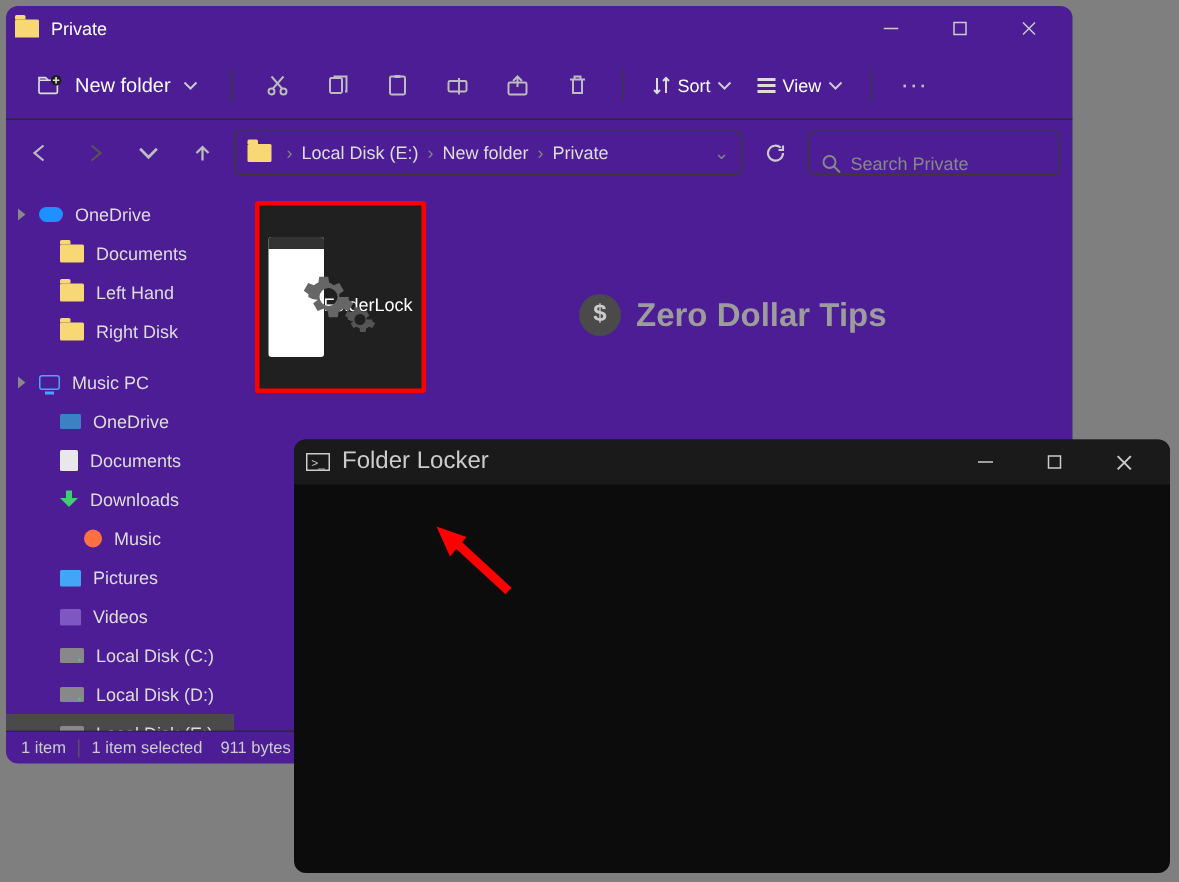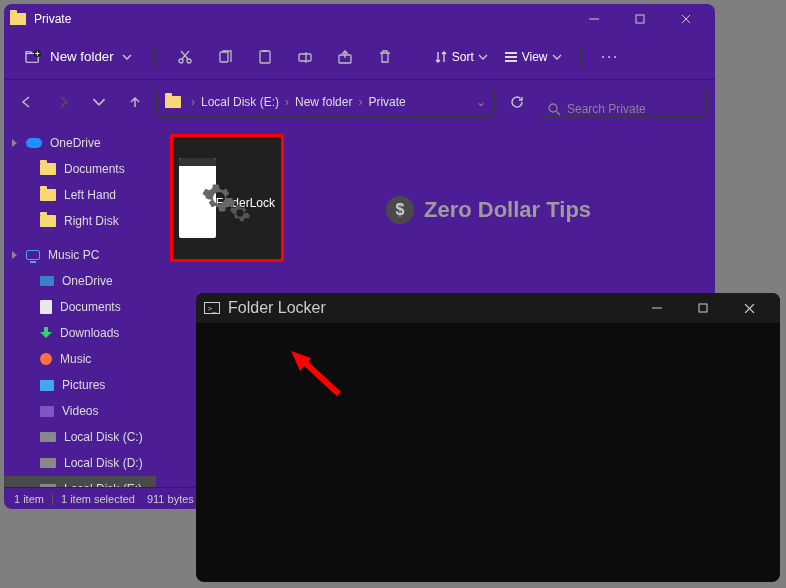--- a/index.html
+++ b/index.html
@@ -255,21 +255,21 @@
           <span>OneDrive</span>
         </div>
       <div class="sb-item" style="padding-left:36px">
           <span class="doc-ico"></span>
           <span>Documents</span>
         </div>
       <div class="sb-item" style="padding-left:36px">
           <span class="dl-ico"></span>
           <span>Downloads</span>
         </div>
-      <div class="sb-item" style="padding-left:36px">
+      <div class="sb-item" style="padding-left:52px">
           <span class="music-ico"></span>
           <span>Music</span>
         </div>
       <div class="sb-item" style="padding-left:36px">
           <span class="pic-ico"></span>
           <span>Pictures</span>
         </div>
       <div class="sb-item" style="padding-left:36px">
           <span class="vid-ico"></span>
           <span>Videos</span>

